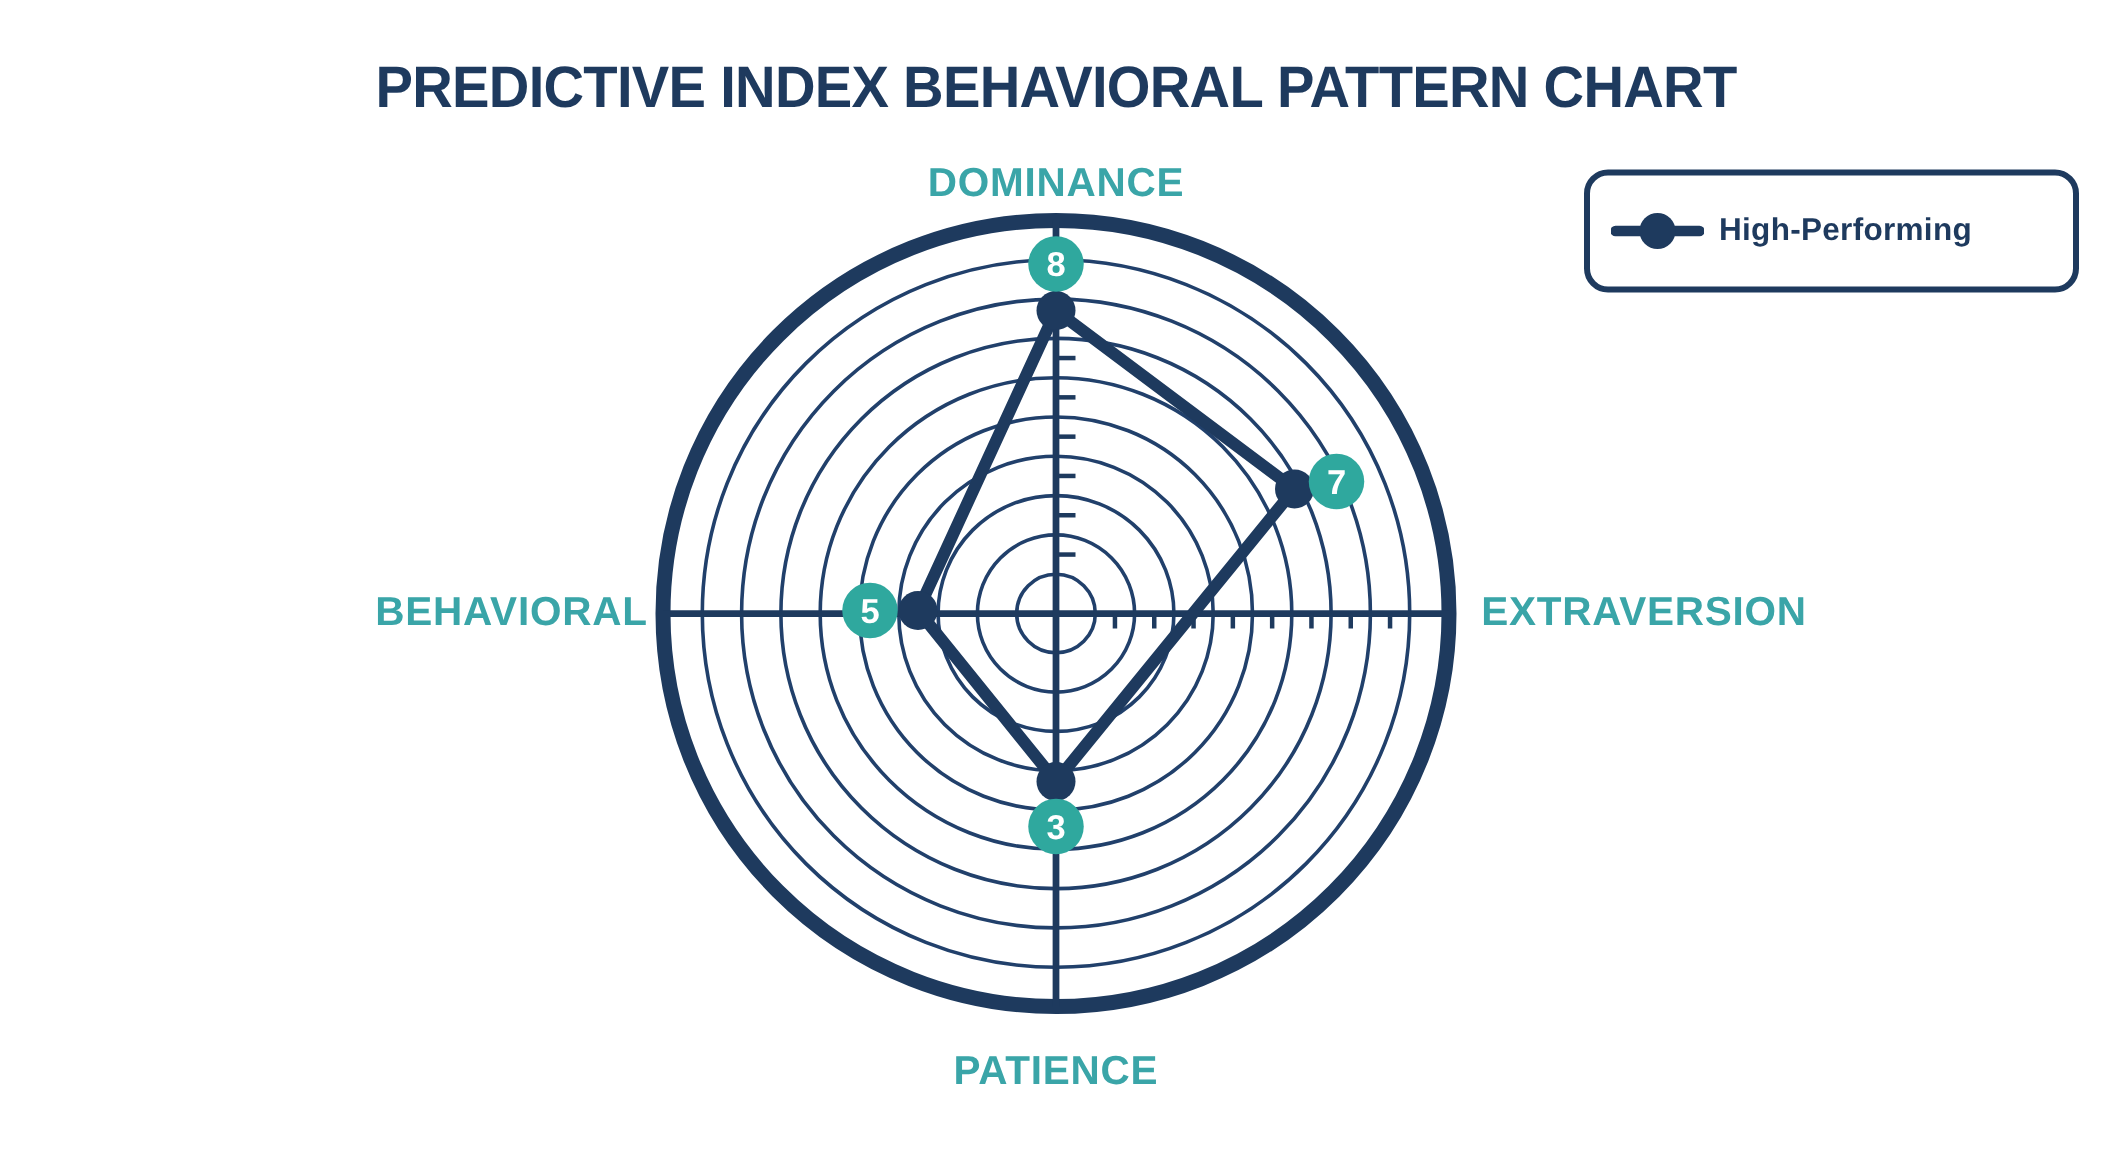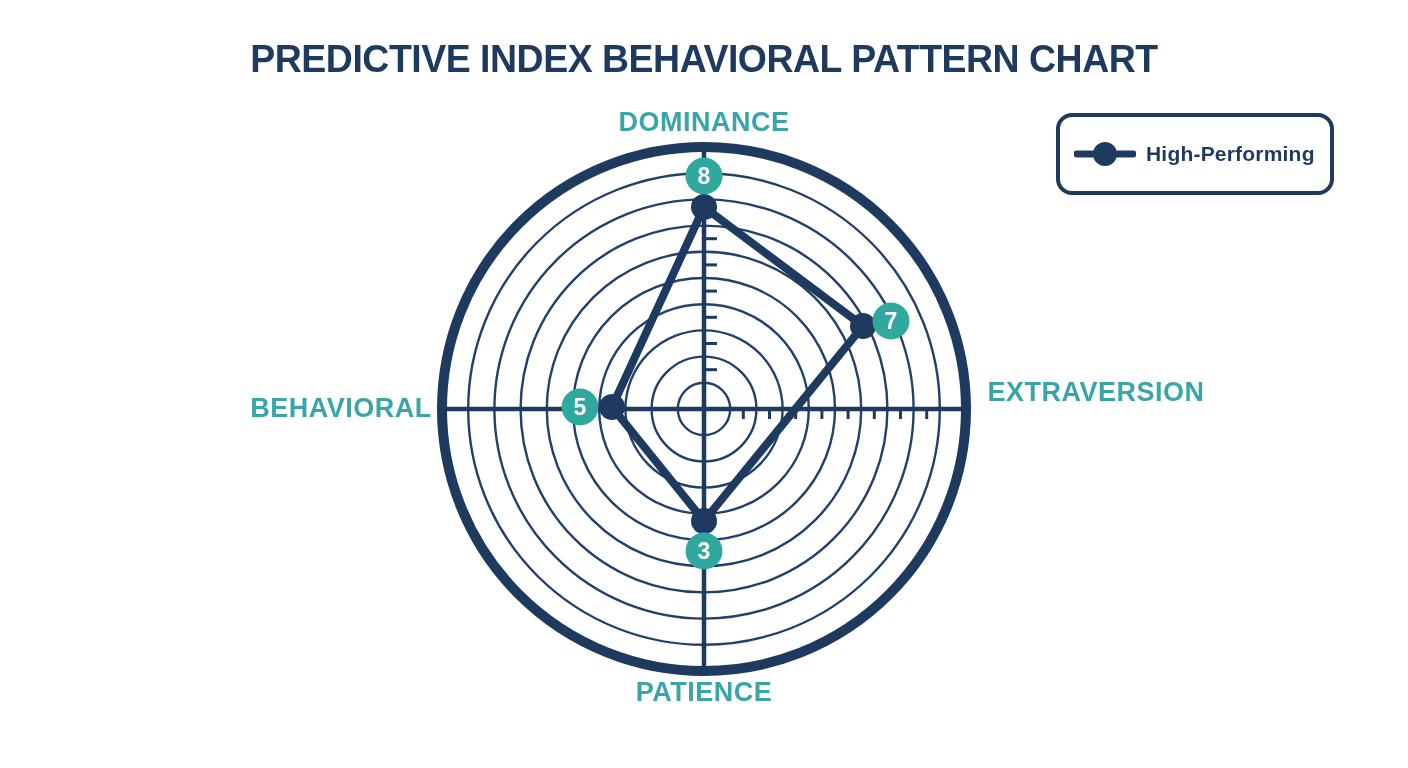--- a/index.html
+++ b/index.html
@@ -40,27 +40,27 @@
   .axis-label{
     position:absolute;
     transform:translate(-50%,-50%);
     white-space:nowrap;
     font-size:27px;
     font-weight:800;
     letter-spacing:.5px;
     color:var(--teal);
   }
   .axis-label.dominance   { left:704px;  top:122px; }
-  .axis-label.extraversion{ left:1096px; top:392px; }
-  .axis-label.patience    { left:704px;  top:692px; }
+  .axis-label.extraversion{ left:1096px; top:408px; }
+  .axis-label.patience    { left:704px;  top:714px; }
   .axis-label.formality   { left:341px;  top:408px; }
   .legend{
     position:absolute;
     left:1056px; top:113px;
-    width:278px; height:82px;
+    width:330px; height:82px;
     border:4px solid var(--navy);
     border-radius:16px;
     background:var(--bg);
     display:flex;
     align-items:center;
     gap:10px;
     padding:0 8px 0 14px;
   }
   .legend-marker{flex:0 0 auto;}
   .legend-marker line{stroke:var(--navy);stroke-width:7;stroke-linecap:round;}

